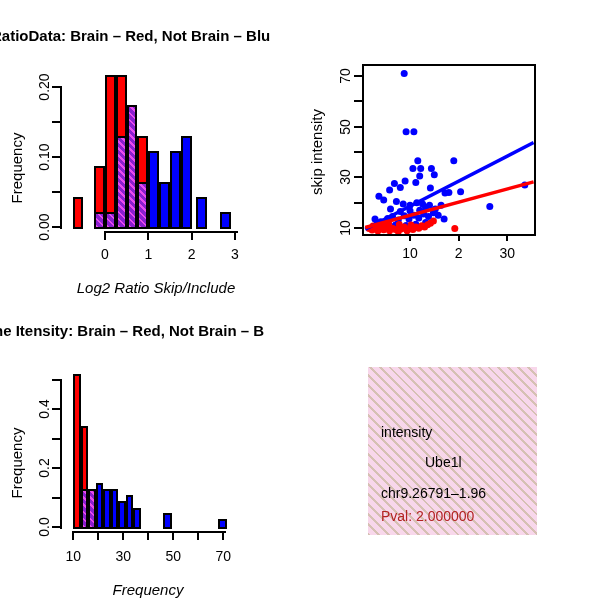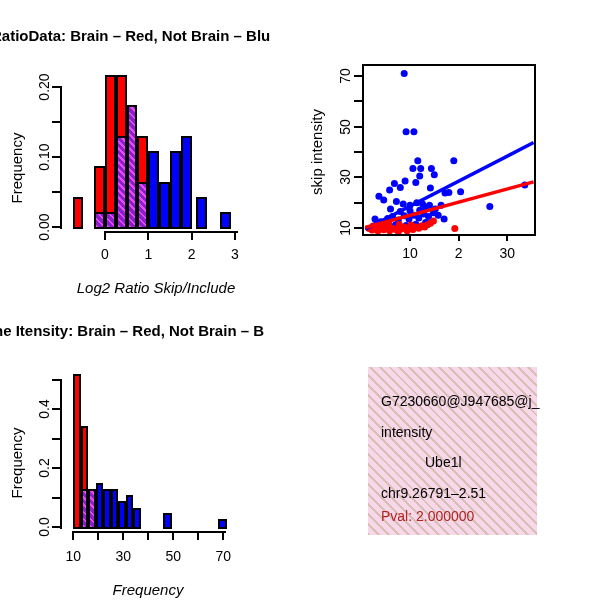--- a/index.html
+++ b/index.html
@@ -41,24 +41,23 @@
   <div class="hlab" style="left:156px;top:287px;">Log2 Ratio Skip/Include</div>
 
   <div class="vlab" style="left:316px;top:152px;">skip intensity</div>
 
   <div class="vlab" style="left:16px;top:463px;">Frequency</div>
   <div class="hlab" style="left:148px;top:589px;">Frequency</div>
 
   <div class="frame" style="left:362px;top:64px;width:174px;height:172px;"></div>
 
   <div class="hatch-pink" style="left:368px;top:367px;width:169px;height:168px;">
-    <div class="info-line" style="top:26px;">G7230660@J947685@j_</div>
     <div class="info-line" style="top:57px;">intensity</div>
     <div class="info-line" style="top:87px;margin-left:44px;">Ube1l</div>
-    <div class="info-line" style="top:118px;">chr9.26791–2.51</div>
+    <div class="info-line" style="top:118px;">chr9.26791–1.96</div>
     <div class="info-line pval" style="top:141px;text-align:right;">Pval: 2.000000</div>
   </div>
 
 <div class="axline" style="left: 60px; top: 86px; width: 2px; height: 143px;"></div>
     <div class="axline" style="left: 52px; top: 226px; width: 8px; height: 2px;"></div>
     <div class="tick-lab-v" style="left: 44px; top: 227px;">0.00</div>
     <div class="axline" style="left: 52px; top: 191px; width: 8px; height: 2px;"></div>
     <div class="axline" style="left: 52px; top: 156px; width: 8px; height: 2px;"></div>
     <div class="tick-lab-v" style="left: 44px; top: 157px;">0.10</div>
     <div class="axline" style="left: 52px; top: 121px; width: 8px; height: 2px;"></div>

